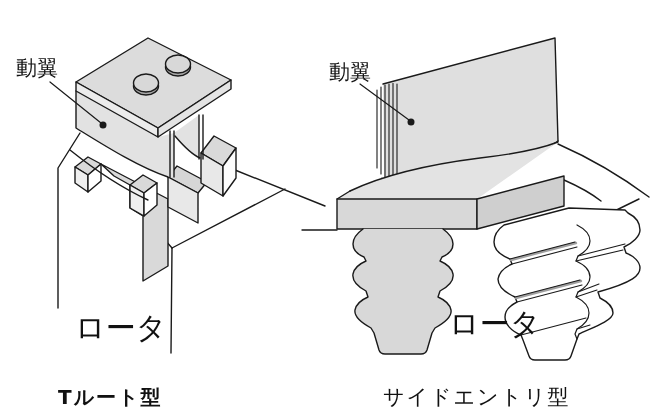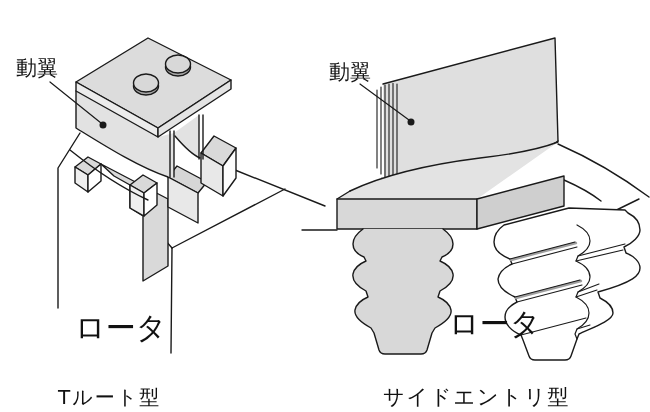--- a/index.html
+++ b/index.html
@@ -116,21 +116,21 @@
 
       <path d="M360,64 L409,100" stroke-width="1.2"></path>
       <circle cx="411" cy="102" r="3.5" fill="#1a1a1a" stroke="none"></circle>
     </g>
   </svg>
 
   <div class="lbl blade-lbl" style="left:16px;top:37px;">動翼</div>
 
   <div class="lbl rotor-lbl" style="left:75px;top:291px;">ロータ</div>
 
-  <div class="lbl caption" style="left:58px;top:366px;">Tルート型</div>
+  <div class="lbl caption" style="left:58px;top:366px;font-weight:bold;">Tルート型</div>
 
   <div class="lbl blade-lbl" style="left:329px;top:41px;">動翼</div>
 
   <div class="lbl rotor-lbl" style="left:449px;top:287px;">ロータ</div>
 
   <div class="lbl caption right" style="left:383px;top:366px;">サイドエントリ型</div>
 
 </div>
 
 </body></html>

